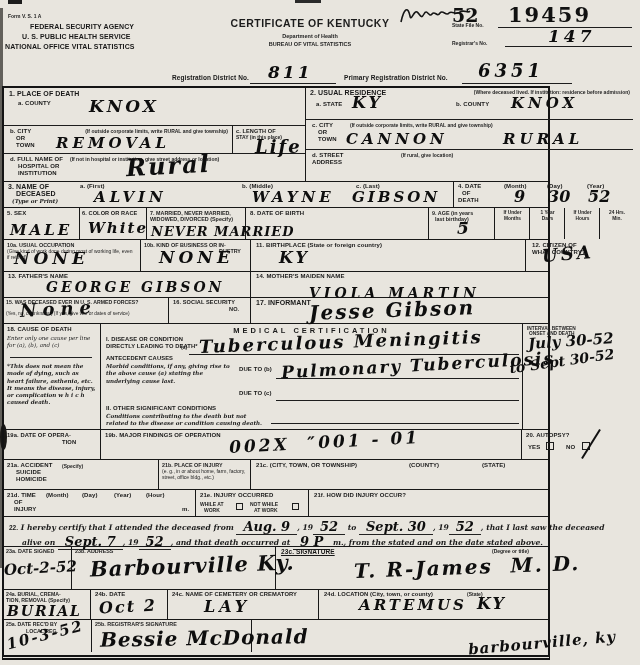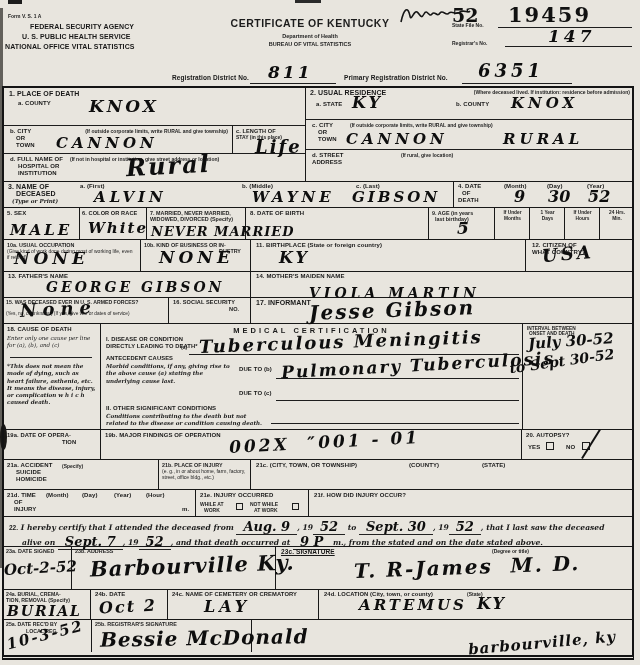--- a/index.html
+++ b/index.html
@@ -6,21 +6,21 @@
 body{width:640px;height:665px;background:#c9c6bf}
 .page{position:relative;width:640px;height:665px;background:#e8e5de;overflow:hidden;
   font-family:"Liberation Sans",sans-serif;color:#1b1b1b}
 .a{position:absolute}
 .lbl{font-weight:700;font-size:6px;line-height:1.2;letter-spacing:.1px;white-space:nowrap;color:#181818}
 .tn{font-weight:700;font-size:5px;line-height:1.25;color:#242424}
 .itn{font-family:"DejaVu Serif",serif;font-style:italic;font-weight:700;font-size:5.6px;line-height:1.3;color:#1e1e1e}
 .hw{font-family:"DejaVu Serif",serif;font-style:italic;font-weight:700;white-space:pre;color:#0e0e0e;line-height:1}
 .ul{border-bottom:1.2px solid #1d1d1d;height:1px}
 .cb{position:absolute;width:8px;height:8px;border:1px solid #1d1d1d}
-.form{position:absolute;left:2px;top:86px;width:632px;height:574px;border:2px solid #141414;border-bottom:5px double #141414}
+.form{position:absolute;left:2px;top:86px;width:548px;height:574px;border:2px solid #141414;border-bottom:5px double #141414}
 .row{position:absolute;left:0;right:0;border-bottom:1.6px solid #181818}
 .cell{position:absolute;top:0;bottom:0;border-right:1.4px solid #181818}
 .sub{position:absolute;left:0;right:0;border-bottom:1.2px solid #1d1d1d}
 .certline{font-family:"DejaVu Serif",serif;font-style:italic;font-weight:700;font-size:7.6px;color:#1a1a1a;white-space:nowrap}
 .hwv{font-family:"DejaVu Serif",serif;font-style:italic;font-weight:700;font-size:13px;color:#0e0e0e;
   border-bottom:1.2px solid #222;padding:0 7px;position:relative;top:1px;white-space:nowrap}
 .stamp{font-family:"DejaVu Serif",serif;font-weight:700;color:#111}
 .slash{position:absolute;border-top:2px solid #111;transform:rotate(-58deg)}
 </style>
 </head>
@@ -68,21 +68,21 @@
         <div class="sub" style="top:0;height:38px">
           <div class="a lbl" style="left:5px;top:2px;font-size:7px">1.  PLACE OF DEATH</div>
           <div class="a lbl" style="left:14px;top:12px">a. COUNTY</div>
           <div class="a hw" style="left:85px;top:10px;font-size:17px;letter-spacing:3px">KNOX</div>
         </div>
         <div class="sub" style="top:38px;height:28px">
           <div class="a lbl" style="left:6px;top:2px">b. CITY</div>
           <div class="a lbl" style="left:12px;top:9px">OR</div>
           <div class="a lbl" style="left:12px;top:16px">TOWN</div>
           <div class="a tn" style="left:44px;top:2px;width:180px;text-align:right">(If outside corporate limits, write RURAL and give township)</div>
-          <div class="a hw" style="left:52px;top:10px;font-size:15px;letter-spacing:4px">CANNON</div>
+          <div class="a hw" style="left:52px;top:10px;font-size:15px;letter-spacing:4px">REMOVAL</div>
           <div class="cell" style="left:228px;width:74px;border-left:1.4px solid #181818;border-right:none">
             <div class="a lbl" style="left:3px;top:2px;font-size:5.6px">c. LENGTH OF</div>
             <div class="a tn" style="left:3px;top:8px">STAY (in this place)</div>
             <div class="a hw" style="left:22px;top:12px;font-size:18px;letter-spacing:2px">Life</div>
           </div>
         </div>
         <div class="a" style="left:0;top:66px;right:0;height:28px">
           <div class="a lbl" style="left:6px;top:2px">d. FULL NAME OF</div>
           <div class="a tn" style="left:66px;top:2px;width:226px">(If not in hospital or institution, give street address or location)</div>
           <div class="a lbl" style="left:14px;top:9px">HOSPITAL OR</div>

